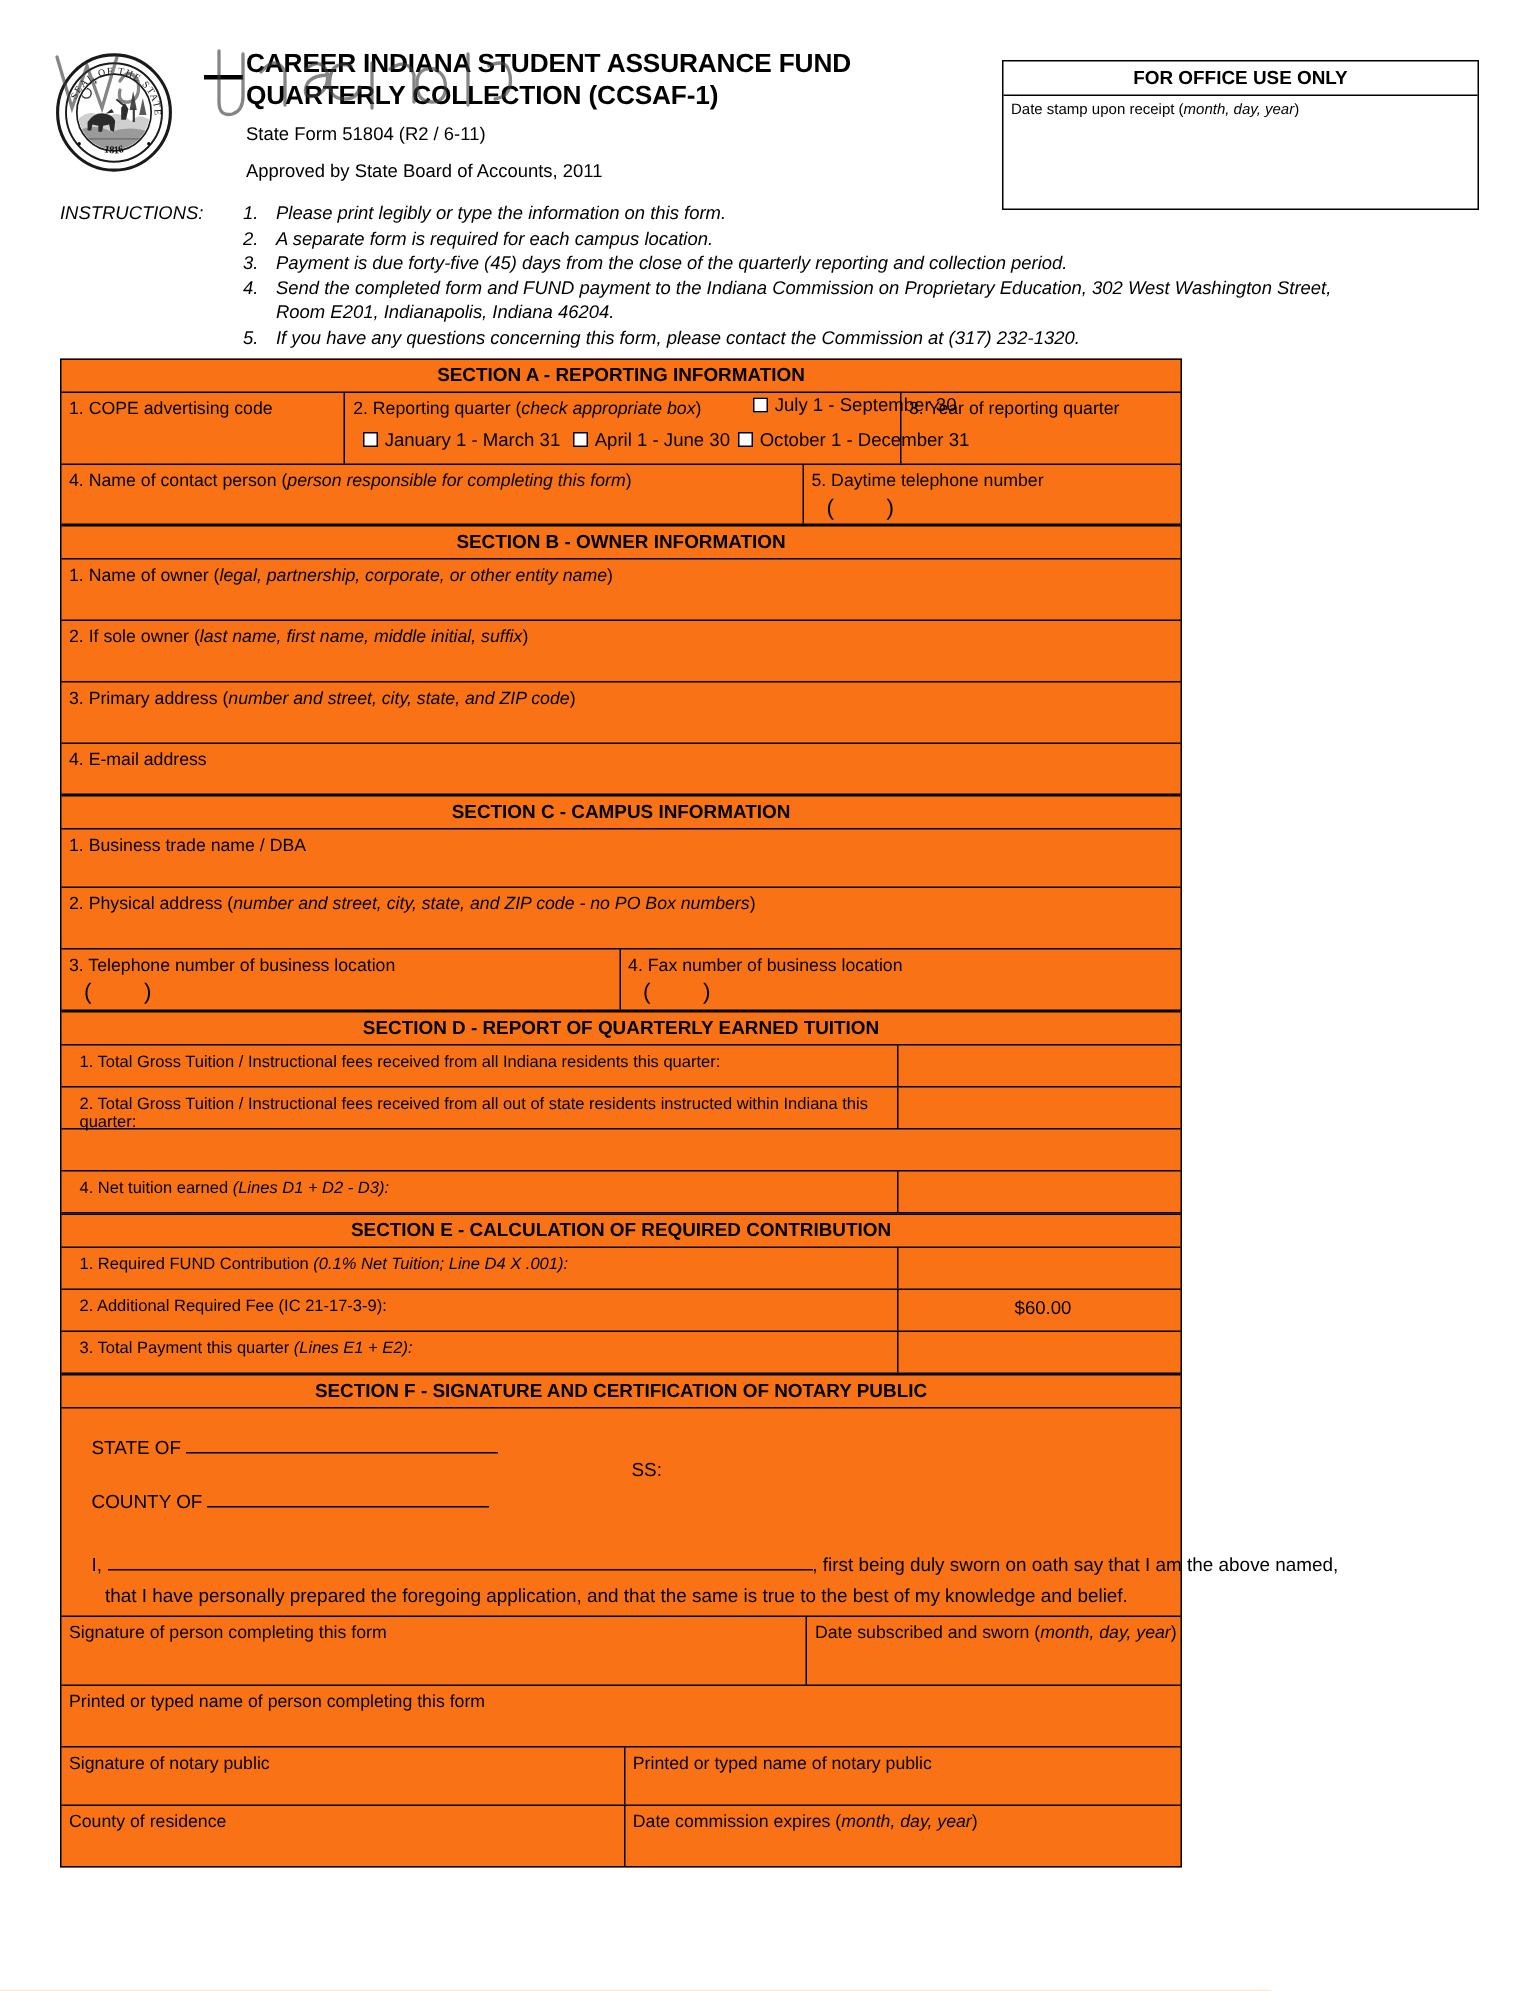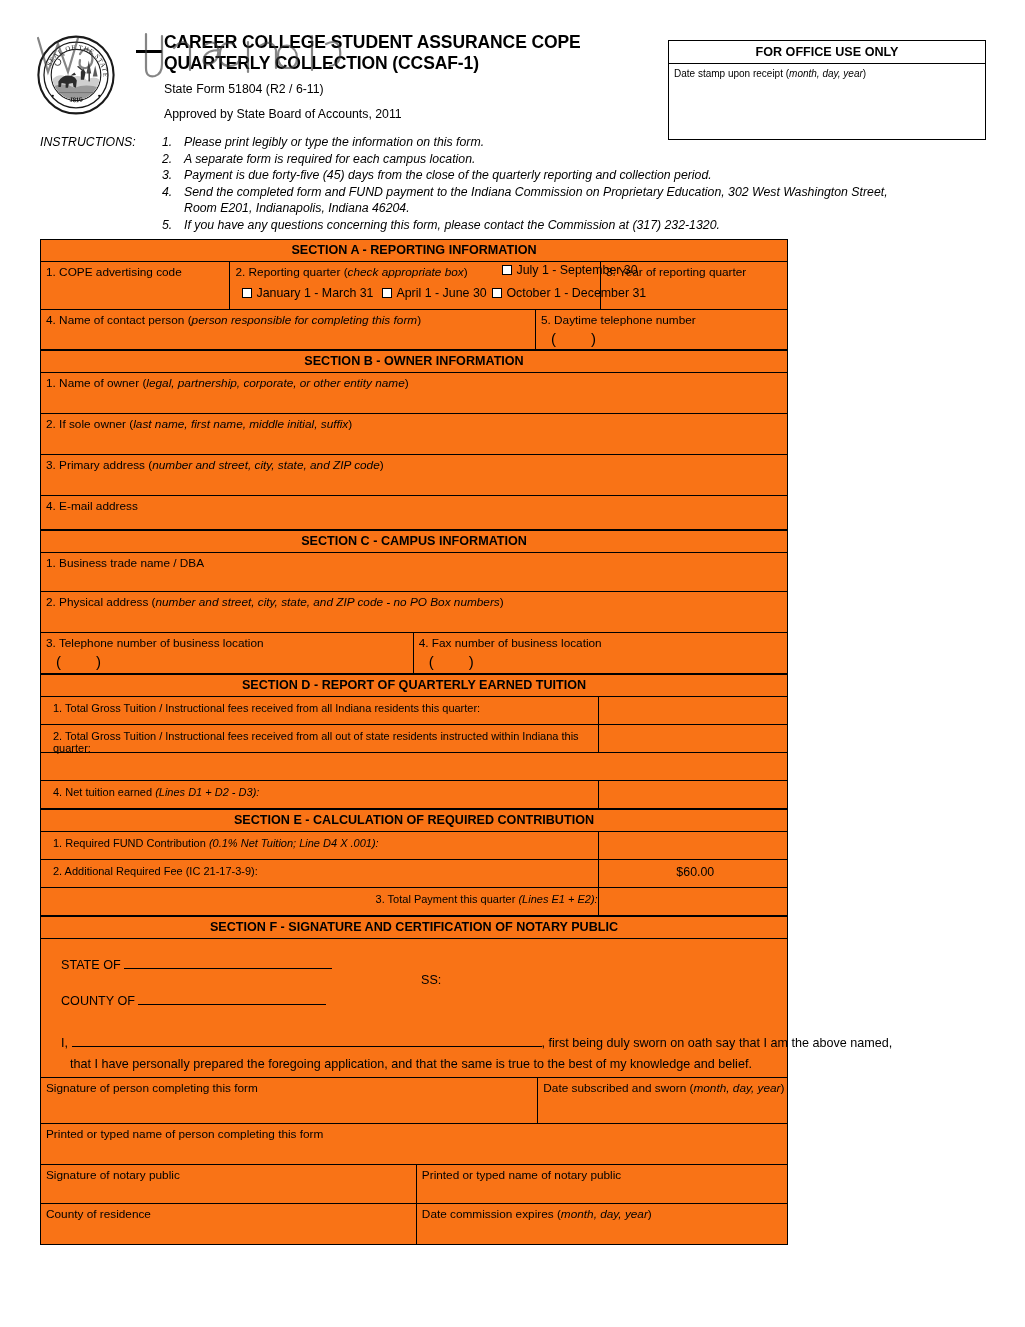--- a/index.html
+++ b/index.html
@@ -273,21 +273,21 @@
       <text font-family="'Liberation Serif', serif" font-size="8.6" font-weight="bold" fill="#111" text-anchor="middle">
         <textPath href="#arcBot" startOffset="50%">1816</textPath>
       </text>
       <circle cx="21" cy="76" r="1.4" fill="#111"></circle>
       <circle cx="79" cy="76" r="1.4" fill="#111"></circle>
     </svg>
 
     <div class="dash"></div>
 
     <div id="title-block">
-      <div class="form-title">CAREER COLLEGE STUDENT ASSURANCE COPE</div>
+      <div class="form-title">CAREER INDIANA STUDENT ASSURANCE FUND</div>
       <div class="form-title">QUARTERLY COLLECTION (CCSAF-1)</div>
       <div class="form-sub">State Form 51804 (R2 / 6-11)</div>
       <div class="form-sub">Approved by State Board of Accounts, 2011</div>
     </div>
 
     <svg id="scrawl" viewBox="0 0 540 60">
       <g fill="none" stroke="#3c3c3c" stroke-width="2.2" stroke-linecap="round">
         <path d="M4 10 L14 44 L24 16 L34 44 L44 10"></path>
         <path d="M46 26 q6 -10 12 0 q2 12 -6 14 q-8 1 -6 -8"></path>
         <path d="M112 6 L112 40 q0 10 9 8 q7 -2 7 -12 L128 8"></path>
@@ -478,21 +478,21 @@
     <div class="row">
       <div class="cell money-label" style="width:704px;height:27px;">
         <span>2. Additional Required Fee (IC 21-17-3-9):</span><span class="it"></span>
       </div>
       <div class="cell money-val divider" style="width:239px;height:27px;">
         <span>$60.00</span>
       </div>
     </div>
 
     <div class="row">
-      <div class="cell money-label" style="width:704px;height:27px;text-align:right;">
+      <div class="cell money-label" style="width:704px;height:27px;">
         <span>3. Total Payment this quarter </span><span class="it">(Lines E1 + E2):</span>
       </div>
       <div class="cell money-val divider" style="width:239px;height:27px;">
         <span></span>
       </div>
     </div>
 
     <div class="sec-head">SECTION F - SIGNATURE AND CERTIFICATION OF NOTARY PUBLIC</div>
 
     <div class="row">

